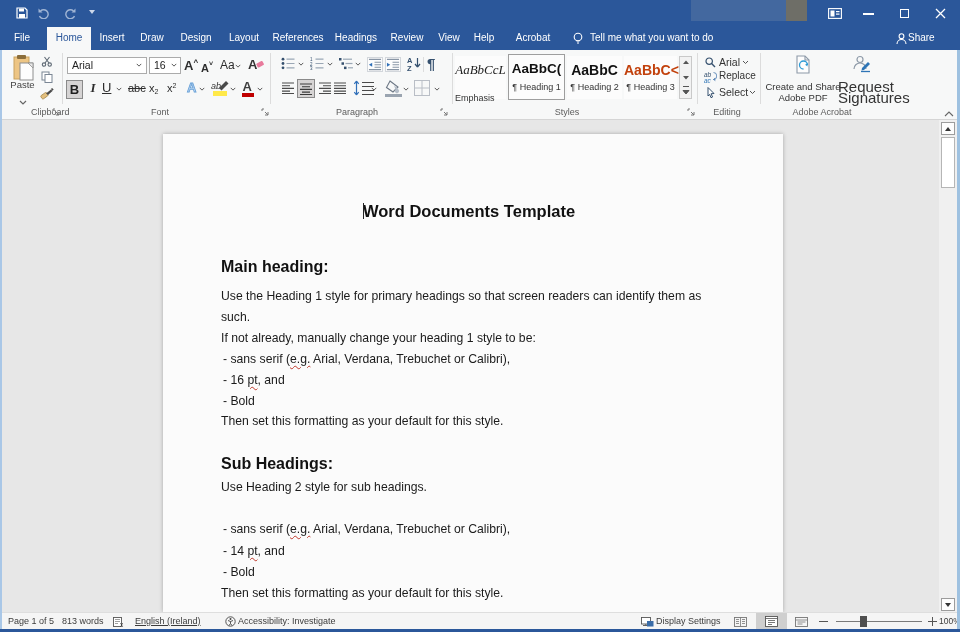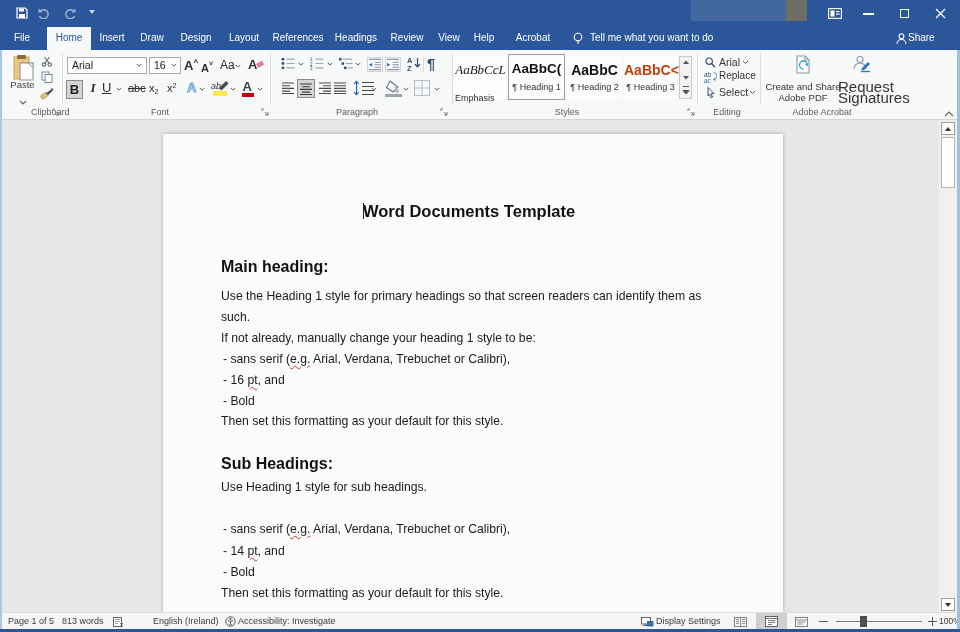--- a/index.html
+++ b/index.html
@@ -353,21 +353,21 @@
       <div class="abs" style="left:200px;top:69px;width:1px;height:16px;background:#222;"></div>
       <div class="hd" style="left:58px;top:124px;">Main heading:</div>
       <div class="dl" style="left:58px;top:155px;">Use the Heading 1 style for primary headings so that screen readers can identify them as</div>
       <div class="dl" style="left:58px;top:176px;">such.</div>
       <div class="dl" style="left:58px;top:197px;">If not already, manually change your heading 1 style to be:</div>
       <div class="dl" style="left:60px;top:218px;">- sans serif (<span class="sp">e.g.</span> Arial, Verdana, Trebuchet or Calibri),</div>
       <div class="dl" style="left:60px;top:239px;">- 16 <span class="sp">pt</span>, and</div>
       <div class="dl" style="left:60px;top:260px;">- Bold</div>
       <div class="dl" style="left:58px;top:280px;">Then set this formatting as your default for this style.</div>
       <div class="hd" style="left:58px;top:321px;">Sub Headings:</div>
-      <div class="dl" style="left:58px;top:346px;">Use Heading 1 style for sub headings.</div>
+      <div class="dl" style="left:58px;top:346px;">Use Heading 2 style for sub headings.</div>
       <div class="dl" style="left:60px;top:388px;">- sans serif (<span class="sp">e.g.</span> Arial, Verdana, Trebuchet or Calibri),</div>
       <div class="dl" style="left:60px;top:410px;">- 14 <span class="sp">pt</span>, and</div>
       <div class="dl" style="left:60px;top:431px;">- Bold</div>
       <div class="dl" style="left:58px;top:452px;">Then set this formatting as your default for this style.</div>
     </div>
 
     <div class="abs" style="left:939px;top:0;width:18px;height:492px;background:#f0f0f0;"></div>
     <div class="abs" style="left:941px;top:2px;width:14px;height:13px;background:#fdfdfd;border:1px solid #9c9c9c;"></div>
     <div class="abs" style="left:945px;top:7px;width:0;height:0;border-left:3px solid transparent;border-right:3px solid transparent;border-bottom:4px solid #333;"></div>
     <div class="abs" style="left:941px;top:17px;width:14px;height:51px;background:#fff;border:1px solid #b5b5b5;"></div>
@@ -377,21 +377,21 @@
     </div>
 
   <div class="abs" id="statusbar">
     <div class="sbt" style="left:8px;">Page 1 of 5</div>
     <div class="sbt" style="left:62px;">813 words</div>
     <svg class="abs" style="left:113px;top:4px;" width="12" height="10" viewBox="0 0 12 10">
       <rect x="0.5" y="0.5" width="8" height="9" fill="#fff" stroke="#555" stroke-width="0.9"></rect>
       <path d="M2 2.5 h5 M2 4.5 h5 M2 6.5 h3" stroke="#888" stroke-width="0.8"></path>
       <text x="7" y="9.5" font-size="6.5" fill="#333">x</text>
     </svg>
-    <div class="sbt" style="left:153px;">English (Ireland)</div>
+    <div class="sbt" style="left:135px;text-decoration:underline;">English (Ireland)</div>
     <svg class="abs" style="left:225px;top:3px;" width="11" height="11" viewBox="0 0 11 11">
       <circle cx="5.5" cy="5.5" r="4.7" fill="none" stroke="#444" stroke-width="0.9"></circle>
       <circle cx="5.5" cy="3" r="1" fill="#444"></circle>
       <path d="M3 4.5 l2.5 1 l2.5 -1 M5.5 5.5 v2 M5.5 7.5 l-1.5 2 M5.5 7.5 l1.5 2" stroke="#444" stroke-width="0.9" fill="none"></path>
     </svg>
     <div class="sbt" style="left:238px;">Accessibility: Investigate</div>
     <svg class="abs" style="left:641px;top:4px;" width="13" height="10" viewBox="0 0 13 10">
       <rect x="0.5" y="0.5" width="9" height="6.5" fill="#fff" stroke="#555" stroke-width="0.9"></rect>
       <path d="M2 8.5 h6 M4.8 7 v1.5" stroke="#555" stroke-width="0.9"></path>
       <rect x="6" y="4" width="6.5" height="5.5" fill="#3a6ca8"></rect>

